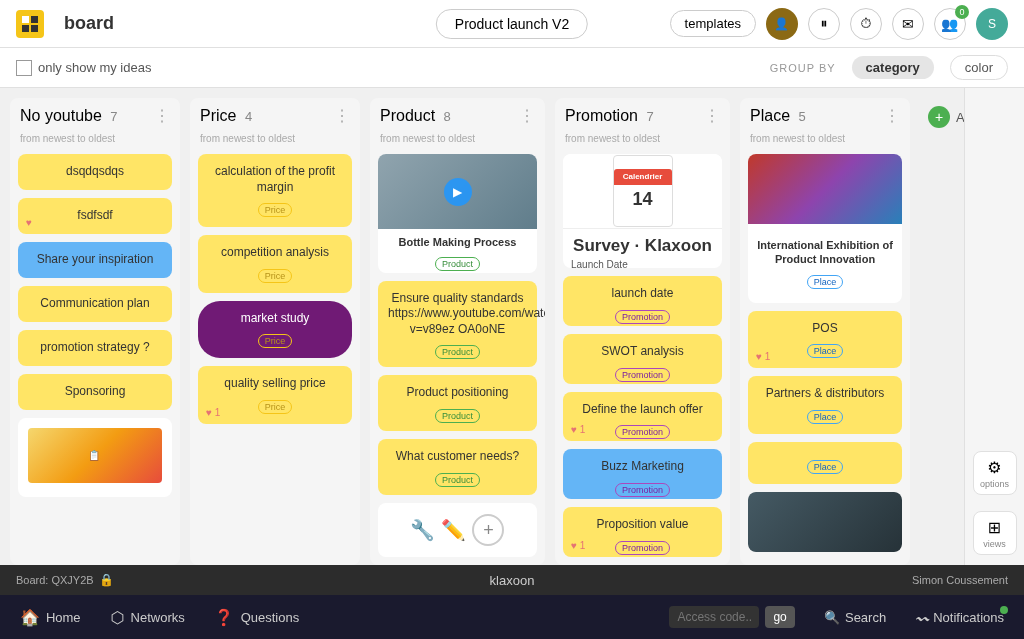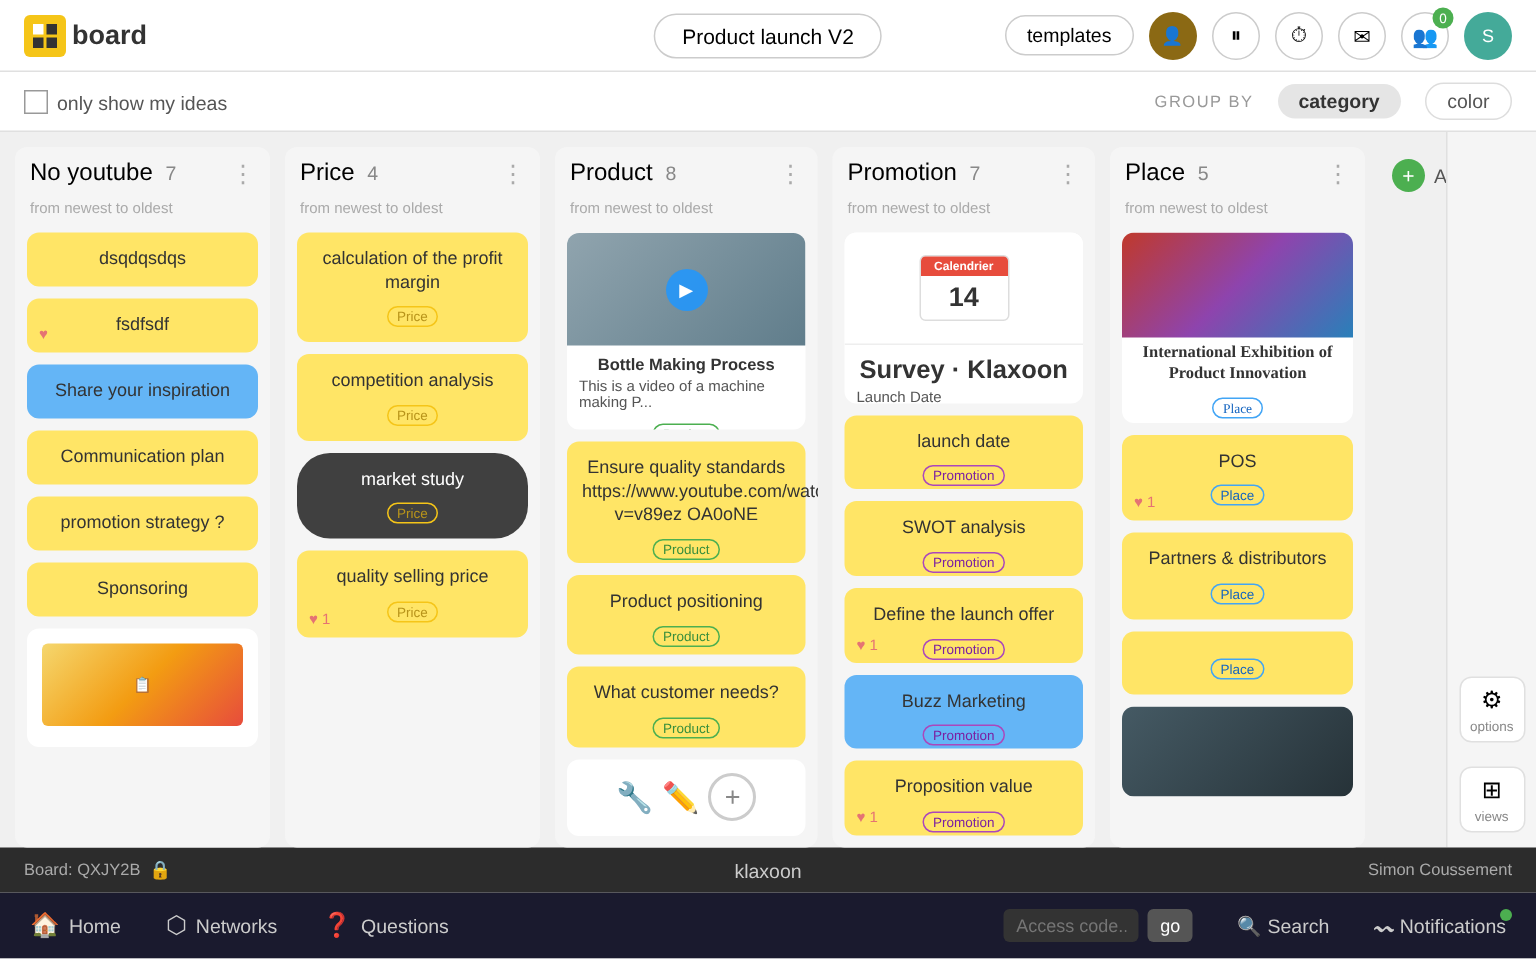--- a/index.html
+++ b/index.html
@@ -1,35 +1,35 @@
 <!DOCTYPE html>
 <html><head>
   <meta charset="utf-8">
   <style>
     * { box-sizing: border-box; margin: 0; padding: 0; }
     body { font-family: 'Helvetica Neue', Arial, sans-serif; background: #f0f0f0; width: 1024px; height: 639px; overflow: hidden; display: flex; flex-direction: column; }
 
     
     .header { background: white; display: flex; align-items: center; padding: 0 16px; height: 48px; border-bottom: 1px solid #e0e0e0; flex-shrink: 0; }
-    .logo { display: flex; align-items: center; gap: 4px; font-size: 18px; font-weight: bold; color: #333; margin-right: auto; }
+    .logo { display: flex; align-items: center; gap: 20px; font-size: 18px; font-weight: bold; color: #333; margin-right: auto; }
     .logo-icon { width: 28px; height: 28px; background: #f5c518; border-radius: 4px; display: flex; align-items: center; justify-content: center; font-size: 14px; }
     .board-title-center { position: absolute; left: 50%; transform: translateX(-50%); }
     .board-title-btn { border: 1px solid #ccc; border-radius: 20px; padding: 6px 18px; font-size: 14px; background: white; cursor: pointer; }
     .header-right { display: flex; align-items: center; gap: 10px; margin-left: auto; }
     .templates-btn { border: 1px solid #ccc; border-radius: 20px; padding: 5px 14px; font-size: 13px; background: white; cursor: pointer; }
     .avatar { width: 32px; height: 32px; border-radius: 50%; background: #aaa; overflow: hidden; display: flex; align-items: center; justify-content: center; font-size: 12px; color: white; }
     .avatar.brown { background: #8B6914; }
     .avatar.green { background: #4a9; }
     .header-icon { width: 32px; height: 32px; border-radius: 50%; border: 1px solid #ccc; display: flex; align-items: center; justify-content: center; font-size: 14px; cursor: pointer; background: white; }
     .notification-badge { position: relative; }
     .badge { position: absolute; top: -4px; right: -4px; background: #4CAF50; color: white; border-radius: 50%; width: 14px; height: 14px; font-size: 9px; display: flex; align-items: center; justify-content: center; }
 
     
     .toolbar { background: white; display: flex; align-items: center; padding: 8px 16px; border-bottom: 1px solid #e0e0e0; flex-shrink: 0; height: 40px; }
-    .checkbox-label { display: flex; align-items: flex-end; gap: 6px; font-size: 13px; color: #555; cursor: pointer; }
+    .checkbox-label { display: flex; align-items: center; gap: 6px; font-size: 13px; color: #555; cursor: pointer; }
     .checkbox { width: 16px; height: 16px; border: 1px solid #999; background: white; }
     .group-by { margin-left: auto; display: flex; align-items: center; gap: 16px; font-size: 13px; color: #777; }
     .group-by-label { color: #999; font-size: 11px; text-transform: uppercase; letter-spacing: 1px; }
     .group-btn { padding: 4px 14px; border-radius: 14px; font-size: 13px; cursor: pointer; border: none; }
     .group-btn.active { background: #e5e5e5; color: #333; font-weight: 600; }
     .group-btn.inactive { background: white; color: #555; border: 1px solid #ddd; }
 
     
     .board-area { display: flex; flex: 1; overflow: hidden; }
 
@@ -39,21 +39,21 @@
     .column-header { display: flex; align-items: center; justify-content: space-between; padding: 8px 10px; }
     .column-count { font-size: 13px; color: #888; margin-left: 4px; }
     .column-menu { color: #aaa; cursor: pointer; font-size: 16px; }
     .sort-label { font-size: 10px; color: #aaa; padding: 0 10px 6px; }
     .cards-area { overflow-y: auto; padding: 4px 8px 8px; display: flex; flex-direction: column; gap: 8px; flex: 1; }
 
     
     .card { border-radius: 8px; padding: 10px; font-size: 12px; cursor: pointer; position: relative; min-height: 36px; }
     .card.yellow { background: #FFE566; }
     .card.blue { background: #64B5F6; }
-    .card.pink { background: #404040; color: white; border-radius: 22px; }
+    .card.pink { background: #701a75; color: white; border-radius: 22px; }
     .card.white { background: white; }
     .card-text { font-size: 12px; color: #333; text-align: center; font-weight: 500; line-height: 1.3; }
     .card-tag { display: inline-block; border: 1px solid #ccc; border-radius: 10px; font-size: 9px; padding: 1px 6px; color: #666; margin-top: 4px; }
     .card-tag.price { border-color: #f5c518; color: #b8941a; }
     .card-tag.product { border-color: #4CAF50; color: #388E3C; }
     .card-tag.promotion { border-color: #ab47bc; color: #7b1fa2; }
     .card-tag.place { border-color: #42a5f5; color: #1565C0; }
     .card-heart { font-size: 10px; color: #e57373; position: absolute; bottom: 6px; left: 8px; }
     .card-image { width: 100%; height: 70px; border-radius: 6px; overflow: hidden; margin-bottom: 4px; background: #ddd; position: relative; }
     .play-btn { width: 28px; height: 28px; border-radius: 50%; background: rgba(30,150,255,0.85); display: flex; align-items: center; justify-content: center; color: white; font-size: 12px; position: absolute; top: 50%; left: 50%; transform: translate(-50%, -50%); }
@@ -217,21 +217,20 @@
       </div>
       <div class="sort-label">from newest to oldest</div>
       <div class="cards-area">
 
         <div class="card white" style="padding:0;overflow:hidden;">
           <div class="card-image" style="height:75px;margin:0;border-radius:0;background:linear-gradient(135deg,#90a4ae,#607d8b);position:relative;">
             <div class="play-btn">▶</div>
           </div>
           <div style="padding:6px 8px;">
             <div class="card-text" style="font-weight:700;font-size:11px;">Bottle Making Process</div>
-            <div class="card-small-text">This is a video of a machine making P...</div>
             <div style="text-align:center;margin-top:4px;"><span class="card-tag product">Product</span></div>
           </div>
         </div>
         <div class="card yellow">
           <div class="card-text">Ensure quality standards https://www.youtube.com/watch?v=v89ez OA0oNE</div>
           <div style="text-align:center;margin-top:4px;"><span class="card-tag product">Product</span></div>
         </div>
         <div class="card yellow">
           <div class="card-text">Product positioning</div>
           <div style="text-align:center;margin-top:4px;"><span class="card-tag product">Product</span></div>
@@ -256,21 +255,21 @@
           <span>Promotion</span>
           <span class="column-count">7</span>
         </span>
         <span class="column-menu">⋮</span>
       </div>
       <div class="sort-label">from newest to oldest</div>
       <div class="cards-area">
 
         <div class="card white" style="padding:0;overflow:hidden;">
           <div class="card-image" style="height:75px;margin:0;border-radius:0;background:white;border-bottom:1px solid #eee;display:flex;align-items:center;justify-content:center;">
-            <div style="width:60px;height:44px;background:white;border:1px solid #ddd;border-radius:4px;display:flex;flex-direction:column;align-items:center;justify-content:center;position:relative;">
+            <div style="width:60px;height:72px;background:white;border:1px solid #ddd;border-radius:4px;display:flex;flex-direction:column;align-items:center;justify-content:center;position:relative;">
               <div style="background:#e74c3c;width:100%;height:16px;border-radius:3px 3px 0 0;display:flex;align-items:center;justify-content:center;color:white;font-size:8px;font-weight:bold;">Calendrier</div>
               <div style="font-size:18px;font-weight:bold;color:#333;padding:4px;">14</div>
             </div>
           </div>
           <div style="padding:6px 8px;">
             <div class="card-text" style="font-weight:700;font-size:17px;">Survey · Klaxoon</div>
             <div class="card-small-text">Launch Date</div>
             <div class="card-link">https://app.klaxoon.com/userspace/het...</div>
           </div>
         </div>
@@ -306,21 +305,21 @@
           <span class="column-count">5</span>
         </span>
         <span class="column-menu">⋮</span>
       </div>
       <div class="sort-label">from newest to oldest</div>
       <div class="cards-area">
 
         <div class="card white" style="padding:0;overflow:hidden;">
           <div class="card-image" style="height:70px;margin:0;border-radius:0;background:linear-gradient(135deg,#c0392b,#8e44ad,#2980b9);">
           </div>
-          <div style="padding:3px 8px;font-family:Liberation Serif, serif;">
+          <div style="padding:14px 8px;">
             <div class="card-text" style="font-weight:600;font-size:11px;">International Exhibition of Product Innovation</div>
             <div style="text-align:center;margin-top:4px;"><span class="card-tag place">Place</span></div>
           </div>
         </div>
         <div class="card yellow">
           <span class="card-heart">♥ 1</span>
           <div class="card-text">POS</div>
           <div style="text-align:center;margin-top:4px;"><span class="card-tag place">Place</span></div>
         </div>
         <div class="card yellow">

